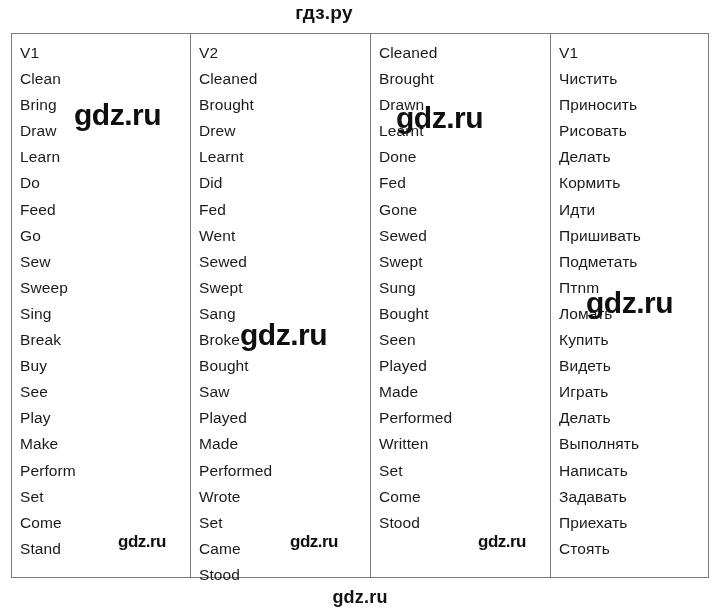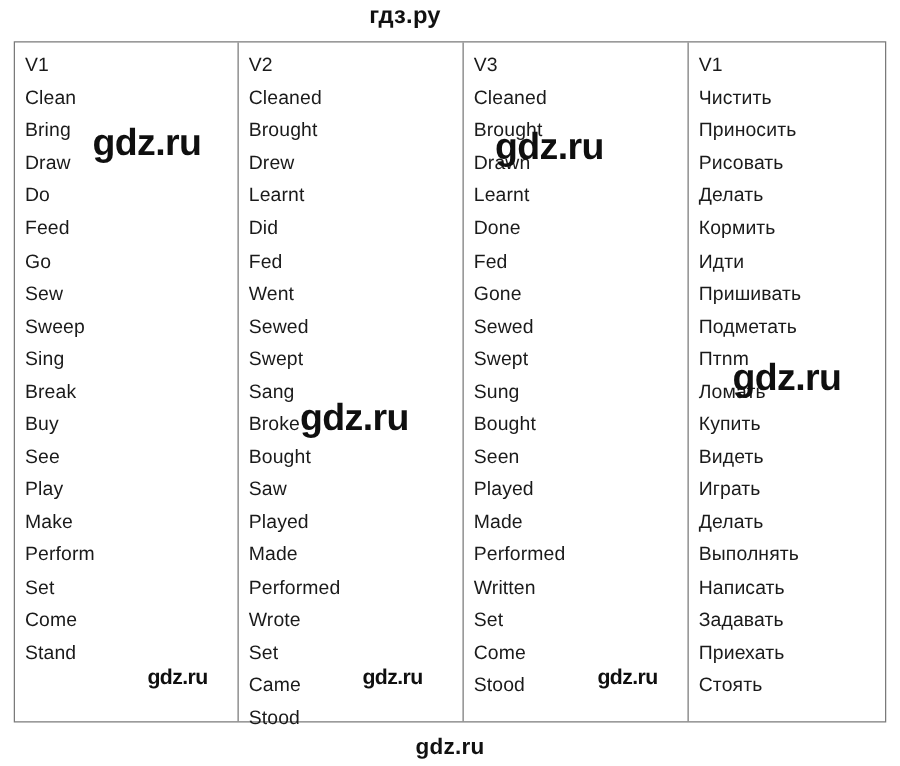--- a/index.html
+++ b/index.html
@@ -106,20 +106,21 @@
 
 <div class="brand-top">гдз.ру</div>
 
 <div class="verb-table">
 
   <div class="verb-col col-1">
     <div class="verb-cell header-cell">V1</div>
     <div class="verb-cell">Clean</div>
     <div class="verb-cell">Bring</div>
     <div class="verb-cell">Draw</div>
+    <div class="verb-cell">Learn</div>
     <div class="verb-cell">Do</div>
     <div class="verb-cell">Feed</div>
     <div class="verb-cell">Go</div>
     <div class="verb-cell">Sew</div>
     <div class="verb-cell">Sweep</div>
     <div class="verb-cell">Sing</div>
     <div class="verb-cell">Break</div>
     <div class="verb-cell">Buy</div>
     <div class="verb-cell">See</div>
     <div class="verb-cell">Play</div>
@@ -148,21 +149,20 @@
     <div class="verb-cell">Played</div>
     <div class="verb-cell">Made</div>
     <div class="verb-cell">Performed</div>
     <div class="verb-cell">Wrote</div>
     <div class="verb-cell">Set</div>
     <div class="verb-cell">Came</div>
     <div class="verb-cell">Stood</div>
   </div>
 
   <div class="verb-col col-3">
-    <div class="verb-cell header-cell">V3</div>
     <div class="verb-cell">Cleaned</div>
     <div class="verb-cell">Brought</div>
     <div class="verb-cell">Drawn</div>
     <div class="verb-cell">Learnt</div>
     <div class="verb-cell">Done</div>
     <div class="verb-cell">Fed</div>
     <div class="verb-cell">Gone</div>
     <div class="verb-cell">Sewed</div>
     <div class="verb-cell">Swept</div>
     <div class="verb-cell">Sung</div>

